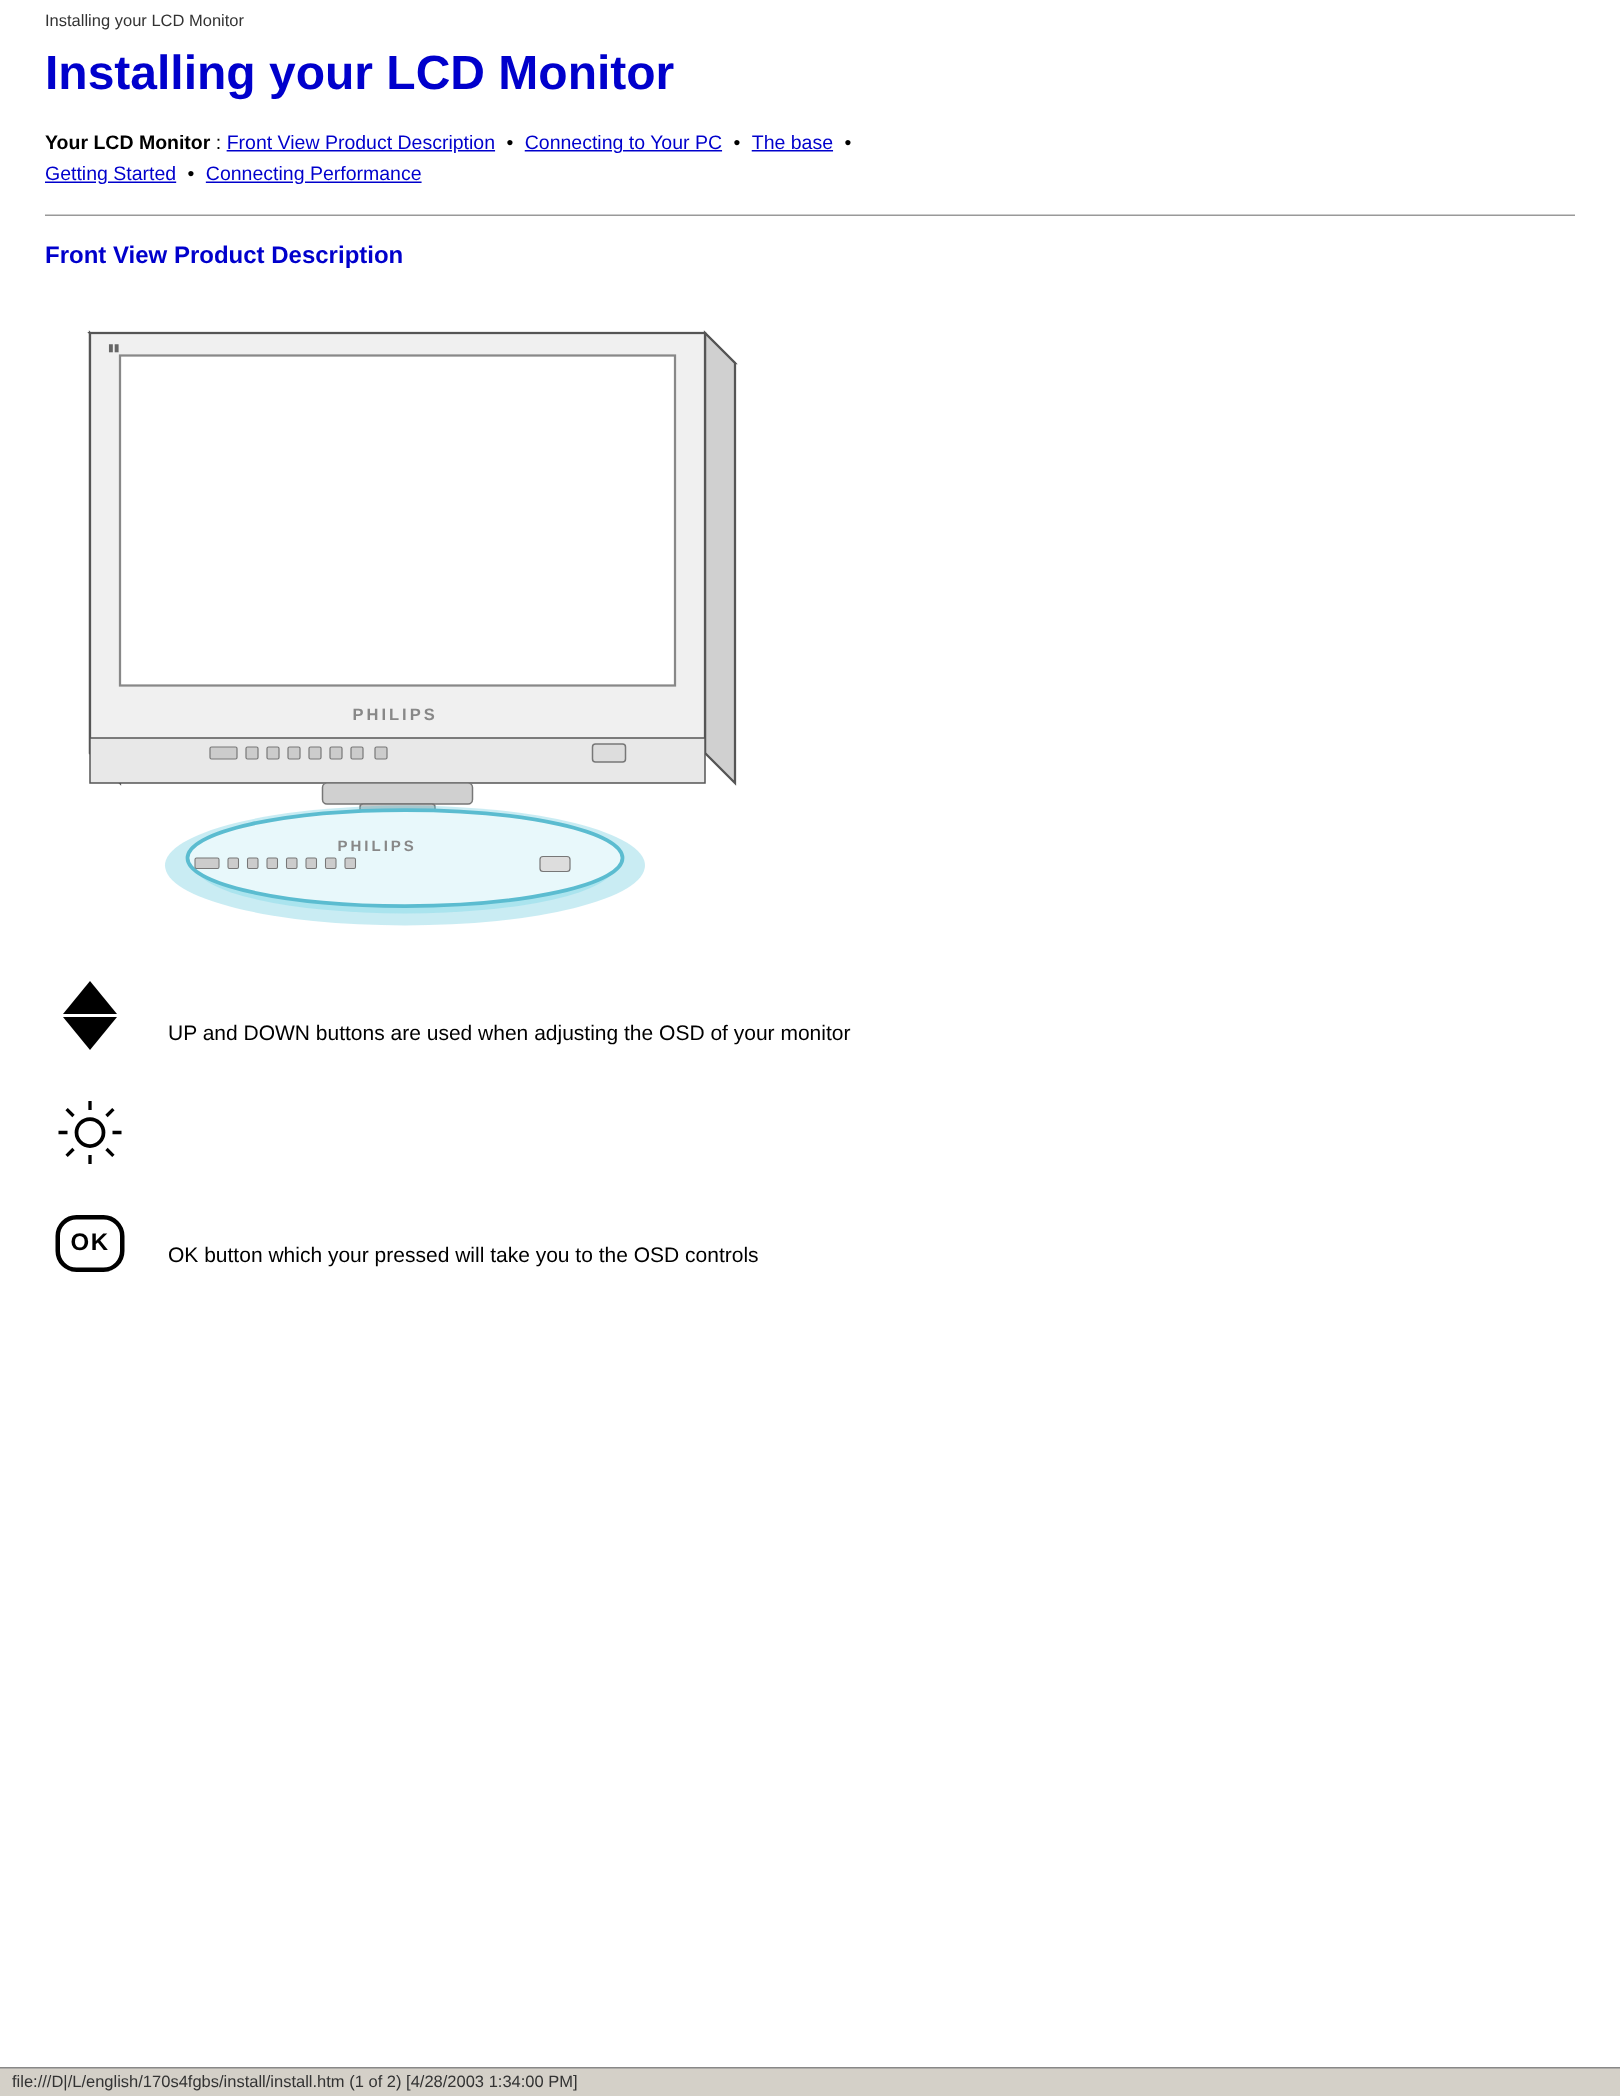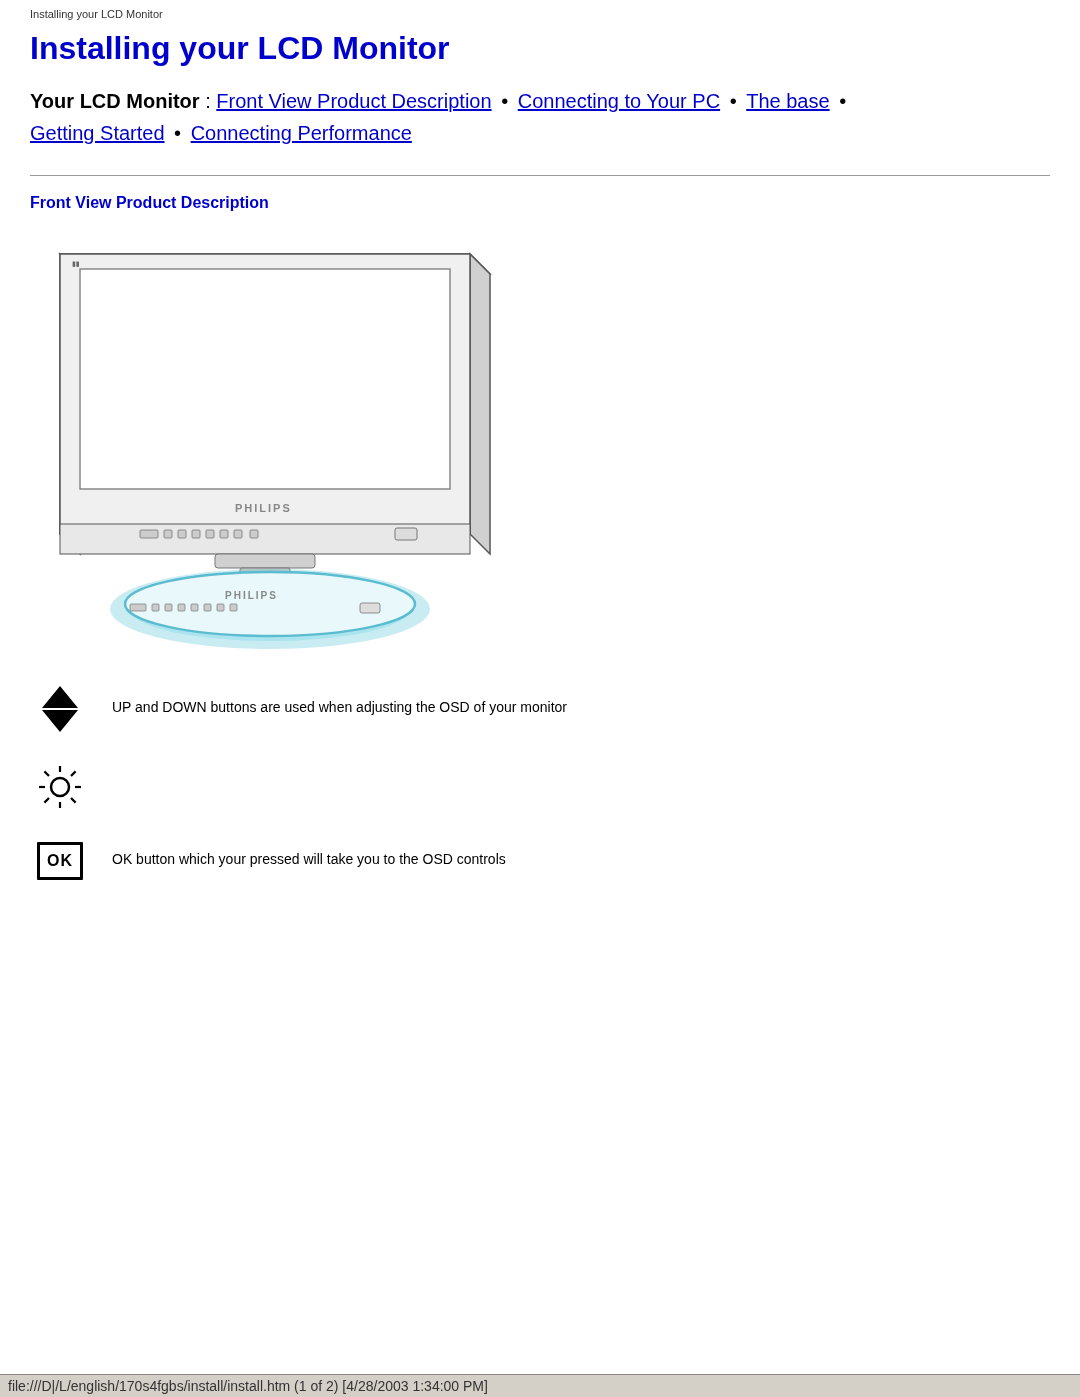--- a/index.html
+++ b/index.html
@@ -18,23 +18,23 @@
       margin-bottom: 10px;
     }
     #page-title {
       font-size: 32px;
       font-weight: bold;
       color: #0000cc;
       margin-bottom: 18px;
       margin-top: 10px;
     }
     #nav-links {
-      font-size: 20px;
+      font-size: 13px;
       line-height: 1.6;
-      margin-bottom: 26px;
+      margin-bottom: 16px;
     }
     #nav-links strong {
       font-weight: bold;
     }
     #nav-links a {
       color: #0000cc;
       text-decoration: underline;
       cursor: pointer;
     }
     .bullet {
@@ -57,21 +57,21 @@
       margin-bottom: 30px;
       width: 480px;
     }
     
     .monitor-svg {
       display: block;
     }
     
     .feature-row {
       display: flex;
-      align-items: center;
+      align-items: flex-end;
       margin-bottom: 28px;
       gap: 22px;
     }
     .feature-icon {
       width: 60px;
       min-width: 60px;
       display: flex;
       align-items: center;
       justify-content: center;
       padding-top: 2px;
@@ -116,21 +116,21 @@
       width: 0; height: 0;
       border-top: 16px solid transparent;
       border-bottom: 16px solid transparent;
       border-left: 22px solid #000;
     }
     
     .ok-button-icon {
       width: 46px;
       height: 38px;
       border: 3px solid #000;
-      border-radius: 1px;
+      border-radius: 14px;
       display: flex;
       align-items: center;
       justify-content: center;
       font-weight: bold;
       font-size: 16px;
       font-family: Arial, sans-serif;
       letter-spacing: 1px;
       background: #fff;
     }
     #status-bar {
@@ -138,21 +138,21 @@
       bottom: 0;
       left: 0;
       width: 100%;
       font-size: 11px;
       color: #333;
       padding: 3px 8px;
       background: #d4d0c8;
       border-top: 1px solid #888;
     }
     .status-bar-text {
-      font-size: 14px;
+      font-size: 11px;
     }
   </style>
 </head>
 <body>
 
 <div id="browser-tab">Installing your LCD Monitor</div>
 
 <h1 id="page-title">Installing your LCD Monitor</h1>
 
 <div id="nav-links">

